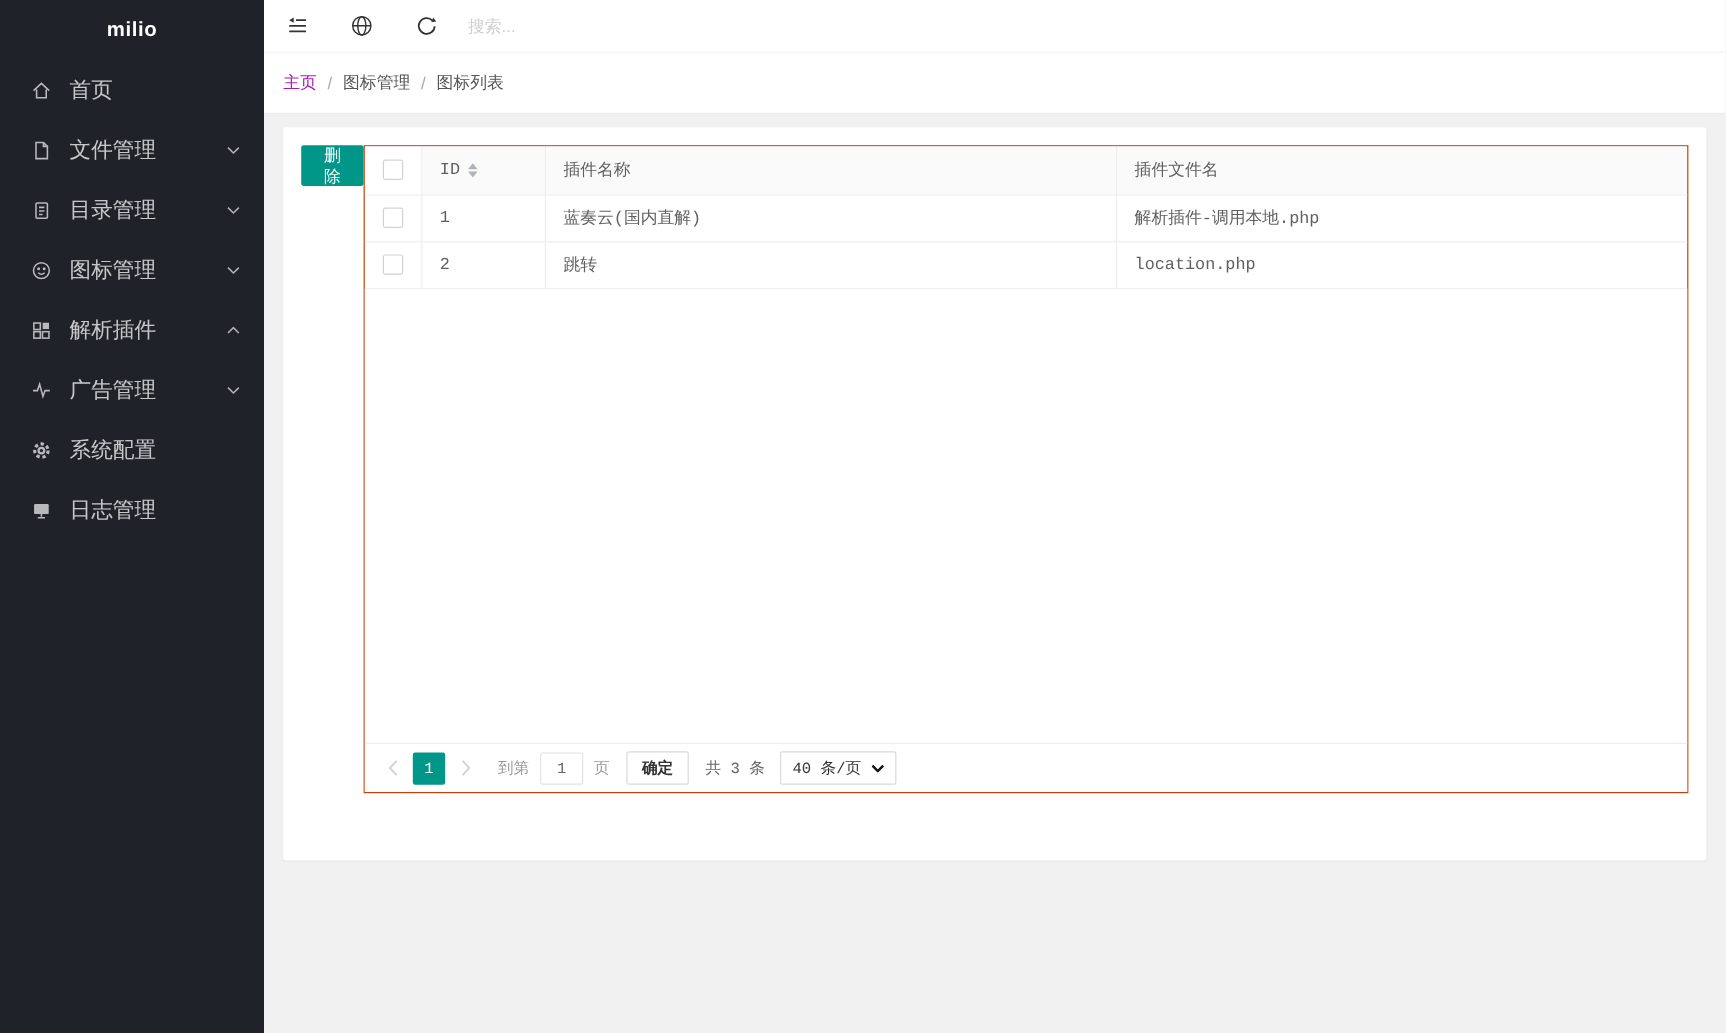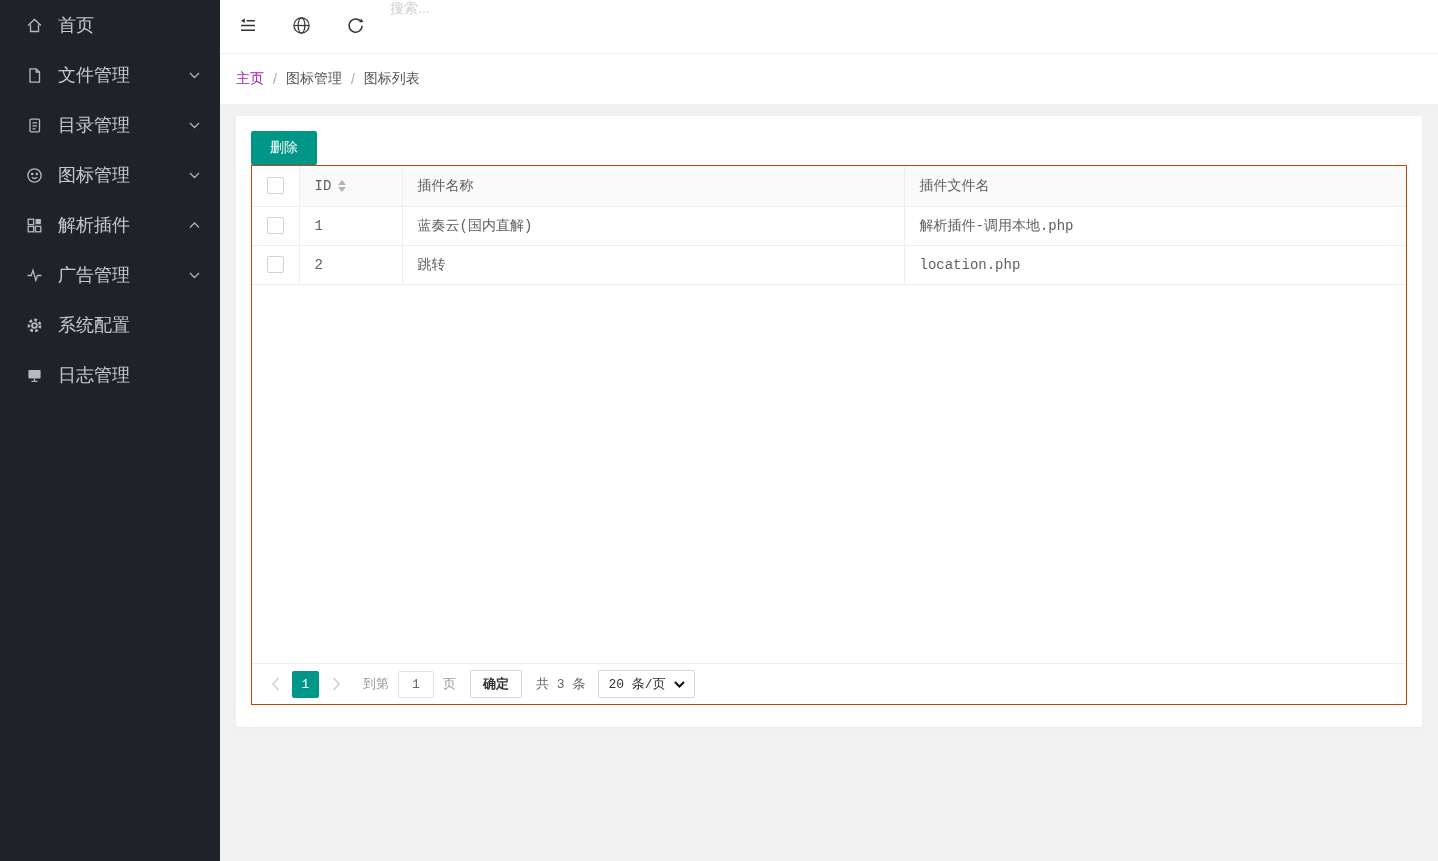--- a/index.html
+++ b/index.html
@@ -22,40 +22,40 @@
   .nav-label { flex:1; font-size:18px; }
   .nav-chevron svg { width:11px; height:7px; }
   .submenu { background:#17181D; }
   .submenu-item { height:41px; display:flex; align-items:center; padding-left:63px;
                   color:rgba(255,255,255,.75); font-size:14px; cursor:pointer; }
   .submenu-item.active { background:#009688; color:#ffffff; }
 
   
   .main { flex:1; display:flex; flex-direction:column; min-width:0; }
 
-  .topbar { height:54px; background:#fff; border-bottom:1px solid #f0f0f0;
-            display:flex; align-items:flex-start; flex:none; }
+  .topbar { height:44px; background:#fff; border-bottom:1px solid #f0f0f0;
+            display:flex; align-items:center; flex:none; }
   .tb-icon { width:54px; height:50px; display:flex; align-items:center; justify-content:center; cursor:pointer; }
   .tb-icon svg { width:19px; height:19px; }
   .search-input { border:none; outline:none; font-size:14px; color:#666; width:220px; margin-left:8px; }
   .search-input::placeholder { color:#cfcfcf; }
   .tb-right { margin-left:auto; display:flex; align-items:center; padding-right:18px; }
   .tb-right .tb-icon { width:50px; }
   .user-box { display:flex; align-items:center; gap:7px; cursor:pointer; padding:0 4px; color:#333; }
   .user-box svg { width:11px; height:7px; }
 
   .breadcrumb-bar { height:51px; background:#fff; border-bottom:1px solid #eee;
                     display:flex; align-items:center; padding-left:16px; flex:none; }
   .bc-first { color:#a21caf; cursor:pointer; }
   .bc-sep { color:#a8a8a8; margin:0 9px; }
   .bc-item { color:#555; }
 
   .content { flex:1; background:#f1f1f1; padding:11px 16px 0; }
   .card { background:#fff; height:611px; border-radius:2px; padding:15px;
-          box-shadow:0 1px 2px rgba(0,0,0,.04); display:flex; flex-direction:column; }
+          box-shadow:0 1px 2px rgba(0,0,0,.04); display:flex; }
 
   .btn-delete { background:#009688; color:#fff; border:none; height:34px; padding:0 19px;
                 font-size:14px; border-radius:2px; cursor:pointer; align-self:flex-start;
                 font-family:inherit; }
 
   
   .table-box { border:1px solid #c2410c; height:540px;
                display:flex; flex-direction:column;font-family:Liberation Mono, monospace; }
   table { width:100%; border-collapse:collapse; table-layout:fixed; }
   col.c-check { width:47px; } col.c-id { width:103px; }
@@ -91,20 +91,21 @@
                  font-weight:700; color:#333; border-radius:2px; font-size:13px; margin-left:5px; font-family:inherit; }
   .total-text { color:#666; margin-left:5px; }
   .page-size { height:28px; border:1px solid #d9d9d9; border-radius:2px; display:flex;
                align-items:center; gap:8px; padding:0 9px; color:#333; cursor:pointer; margin-left:4px; }
   .page-size svg { width:11px; height:7px; }
 </style>
 </head>
 <body>
 
 <aside class="sidebar">
+  <div class="logo">milio</div>
   <nav class="nav">
       <div class="nav-item">
         <span class="nav-icon">
           <svg viewBox="0 0 17 17" fill="none" stroke="#b7b9bd" stroke-width="1.3">
             <path d="M2 8.5 8.5 2.5 15 8.5M4.5 7.5V14.5H12.5V7.5"></path>
           </svg>
         </span>
         <span class="nav-label">首页</span>
       </div>
       <div class="nav-item">
@@ -296,21 +297,21 @@
             <svg viewBox="0 0 9 14">
                 <polyline points="1.5,1 7,7 1.5,13" fill="none" stroke="#d2d2d2" stroke-width="1.6"></polyline>
               </svg>
           </span>
           <span class="pg-text-light">到第</span>
           <input class="goto-input" value="1" style="">
           <span class="pg-text-light tight">页</span>
           <button class="confirm-btn">确定</button>
           <span class="total-text">共 3 条</span>
           <span class="page-size">
-            <span>20 条/页</span>
+            <span>40 条/页</span>
             <svg viewBox="0 0 11 7">
                 <polyline points="1,1 5.5,5.5 10,1" fill="none" stroke="#111" stroke-width="2"></polyline>
               </svg>
           </span>
         </div>
       </div>
 
     </div>
   </div>
 </div>

